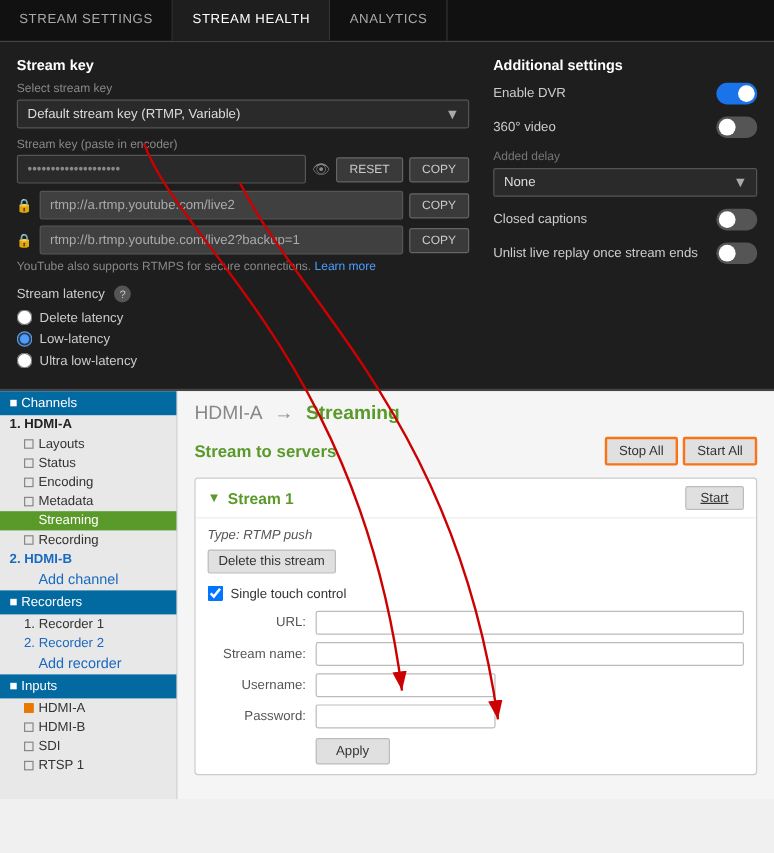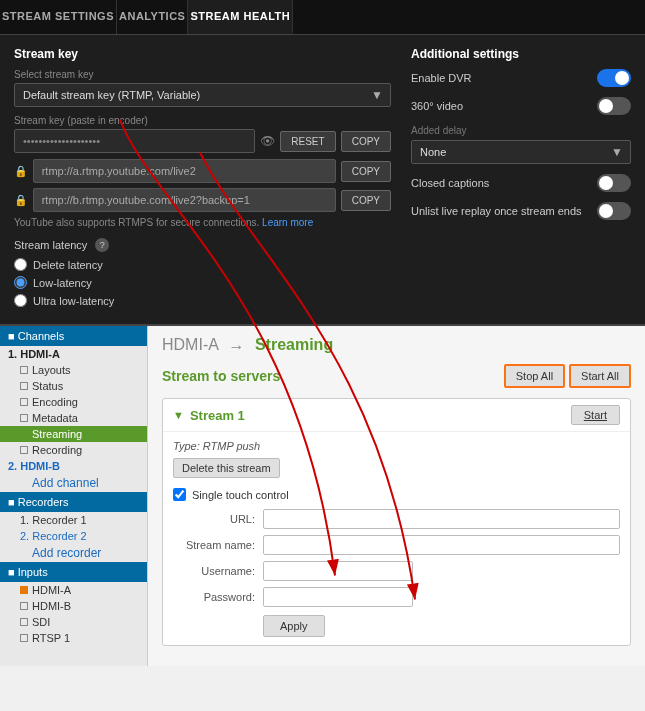--- a/index.html
+++ b/index.html
@@ -12,23 +12,23 @@
       padding: 0;
       border-bottom: 2px solid #444;
     }
 
     .tabs {
       display: flex;
       background: #111;
       border-bottom: 1px solid #444;
     }
     .tab {
-      padding: 10px 2px;
-      font-size: 11px;
-      font-weight: bold;
+      padding: 10px 16px;
+      font-size: 11px;
+      font-weight: normal;
       color: #aaa;
       cursor: pointer;
       text-transform: uppercase;
       letter-spacing: 0.5px;
       border-right: 1px solid #333;
     }
     .tab.active {
       background: #1e1e1e;
       color: #fff;
       border-bottom: 2px solid #1e1e1e;
@@ -435,22 +435,22 @@
     .wrapper { position: relative; }
   </style>
 </head>
 <body>
 
 <div class="wrapper">
 
   <div class="top-panel">
     <div class="tabs">
       <div class="tab">STREAM SETTINGS</div>
+      <div class="tab active">STREAM HEALTH</div>
       <div class="tab">ANALYTICS</div>
-      <div class="tab active">STREAM HEALTH</div>
     </div>
 
     <div class="panel-content">
       <div class="left-section">
         <div class="section-title">Stream key</div>
 
         <div class="label-small">Select stream key</div>
         <div class="select-wrapper">
           <select>
             <option>Default stream key (RTMP, Variable)</option>

